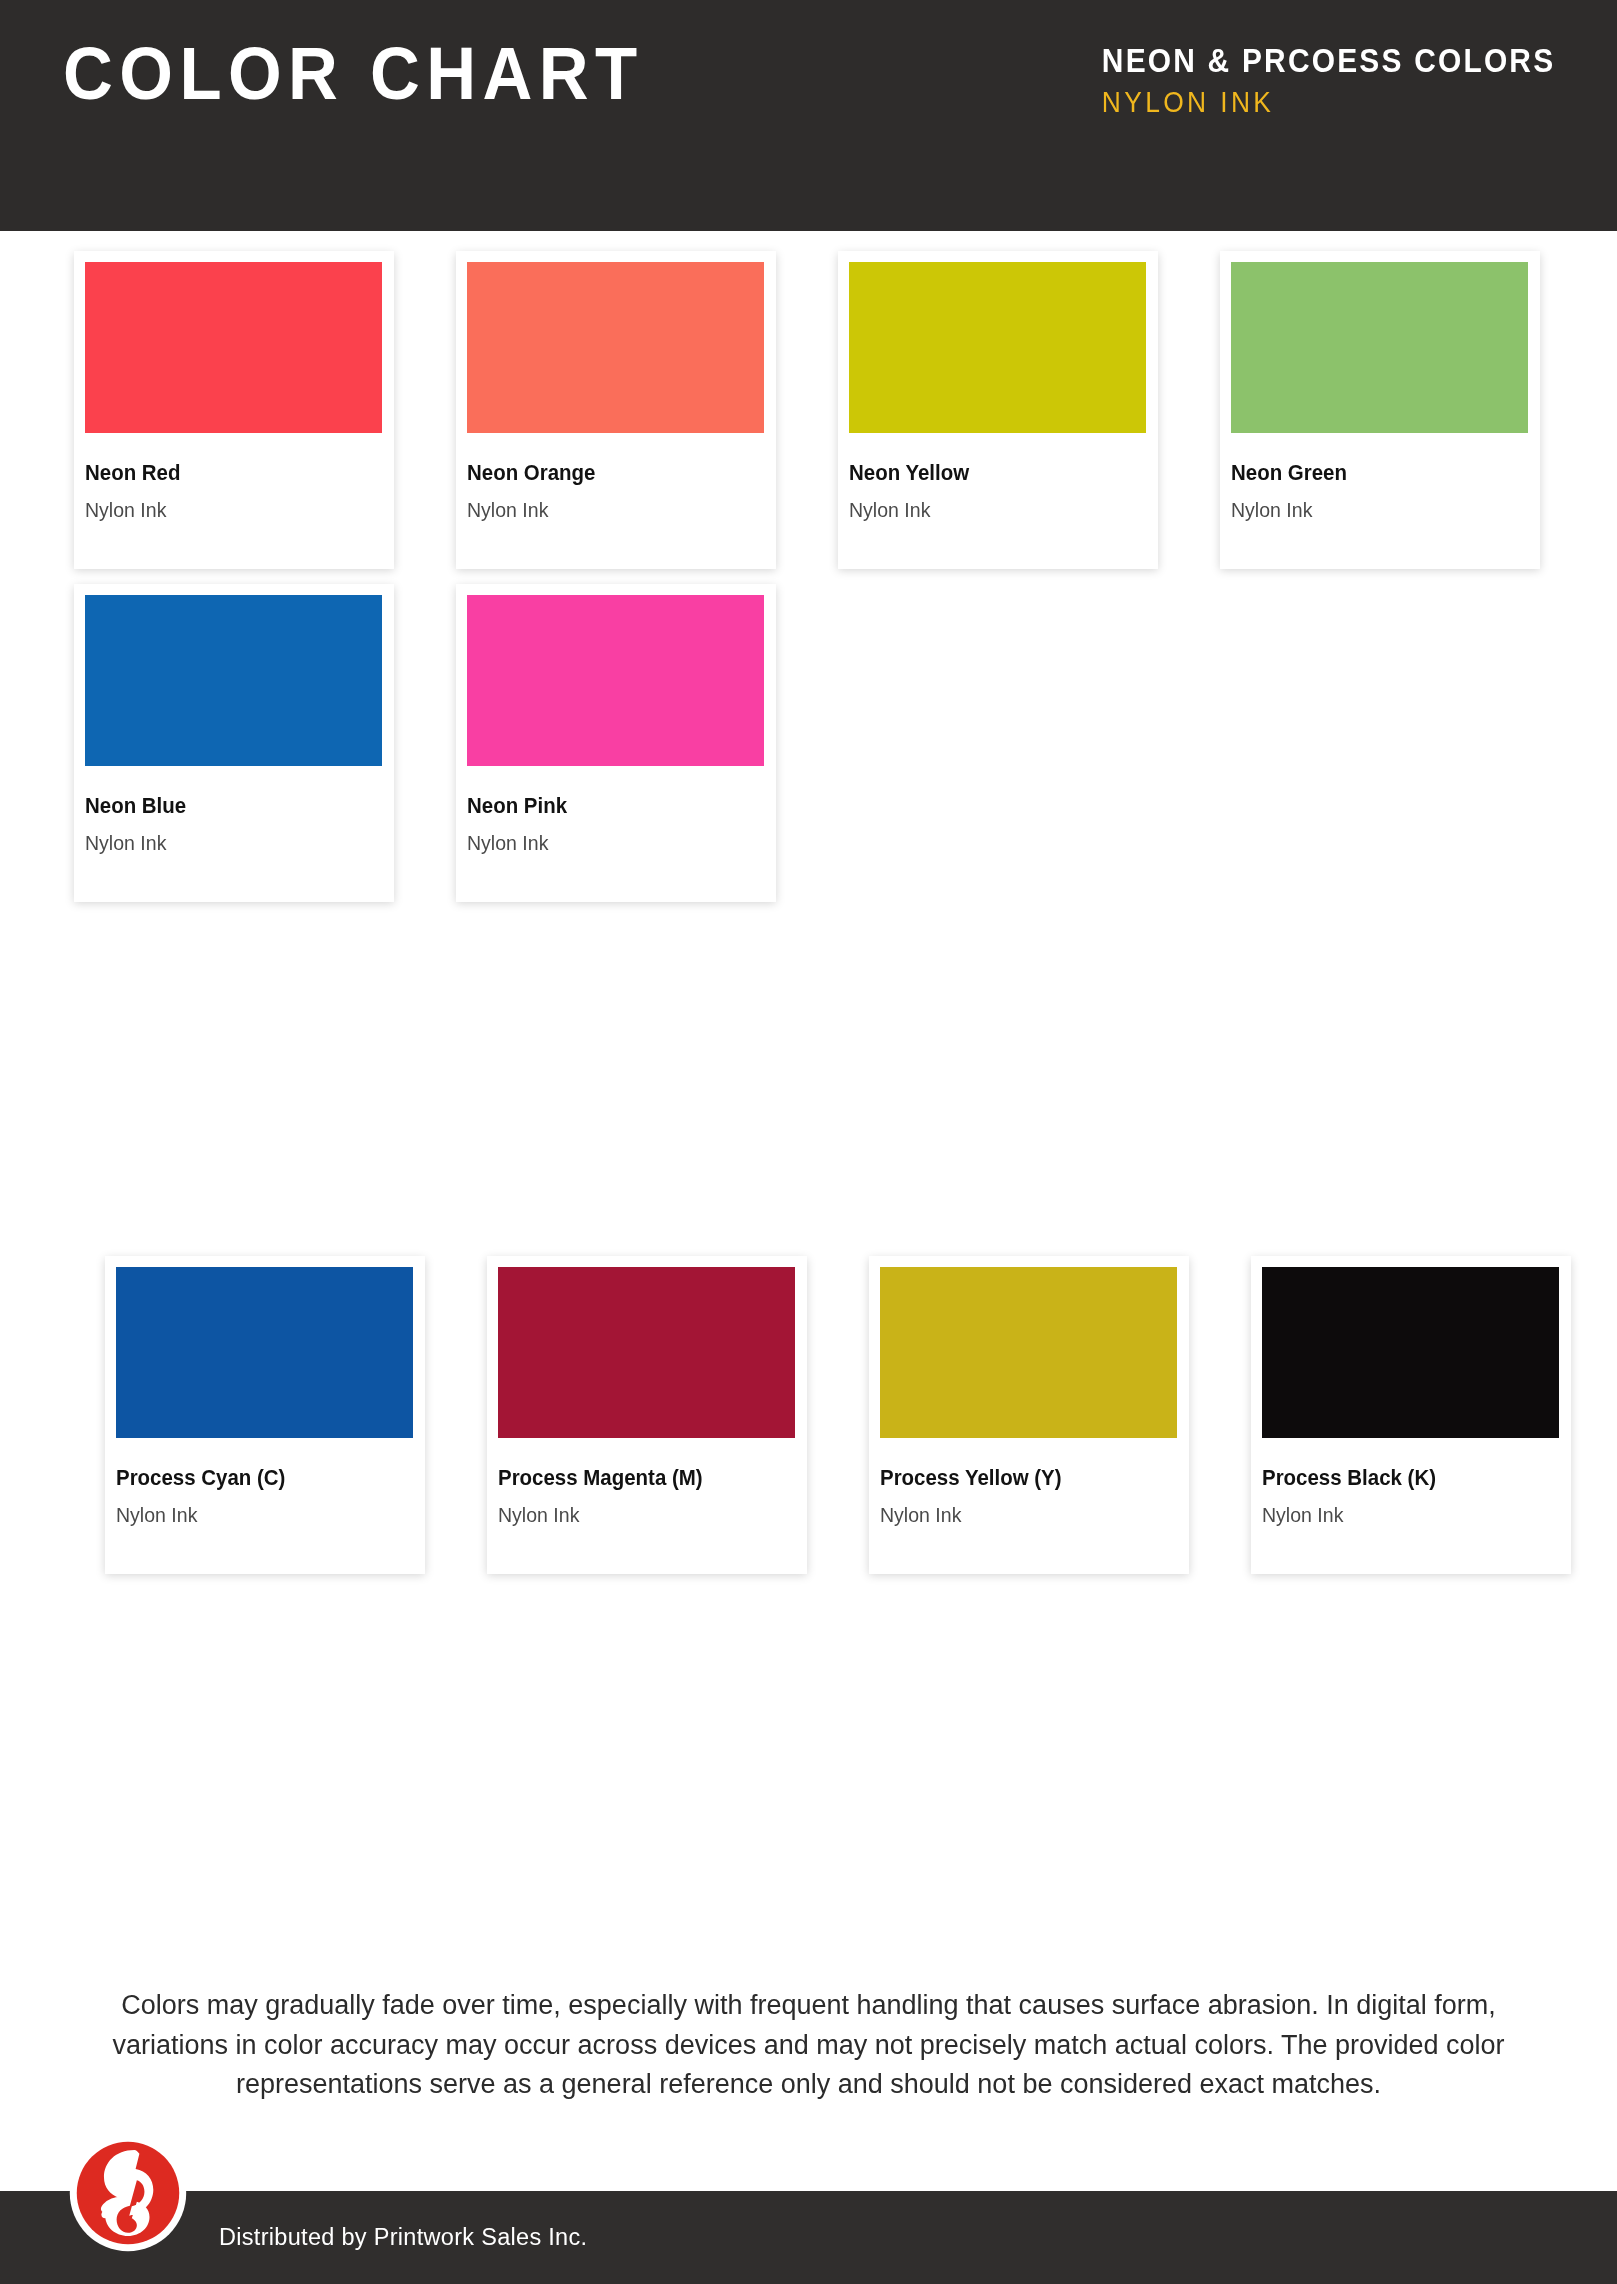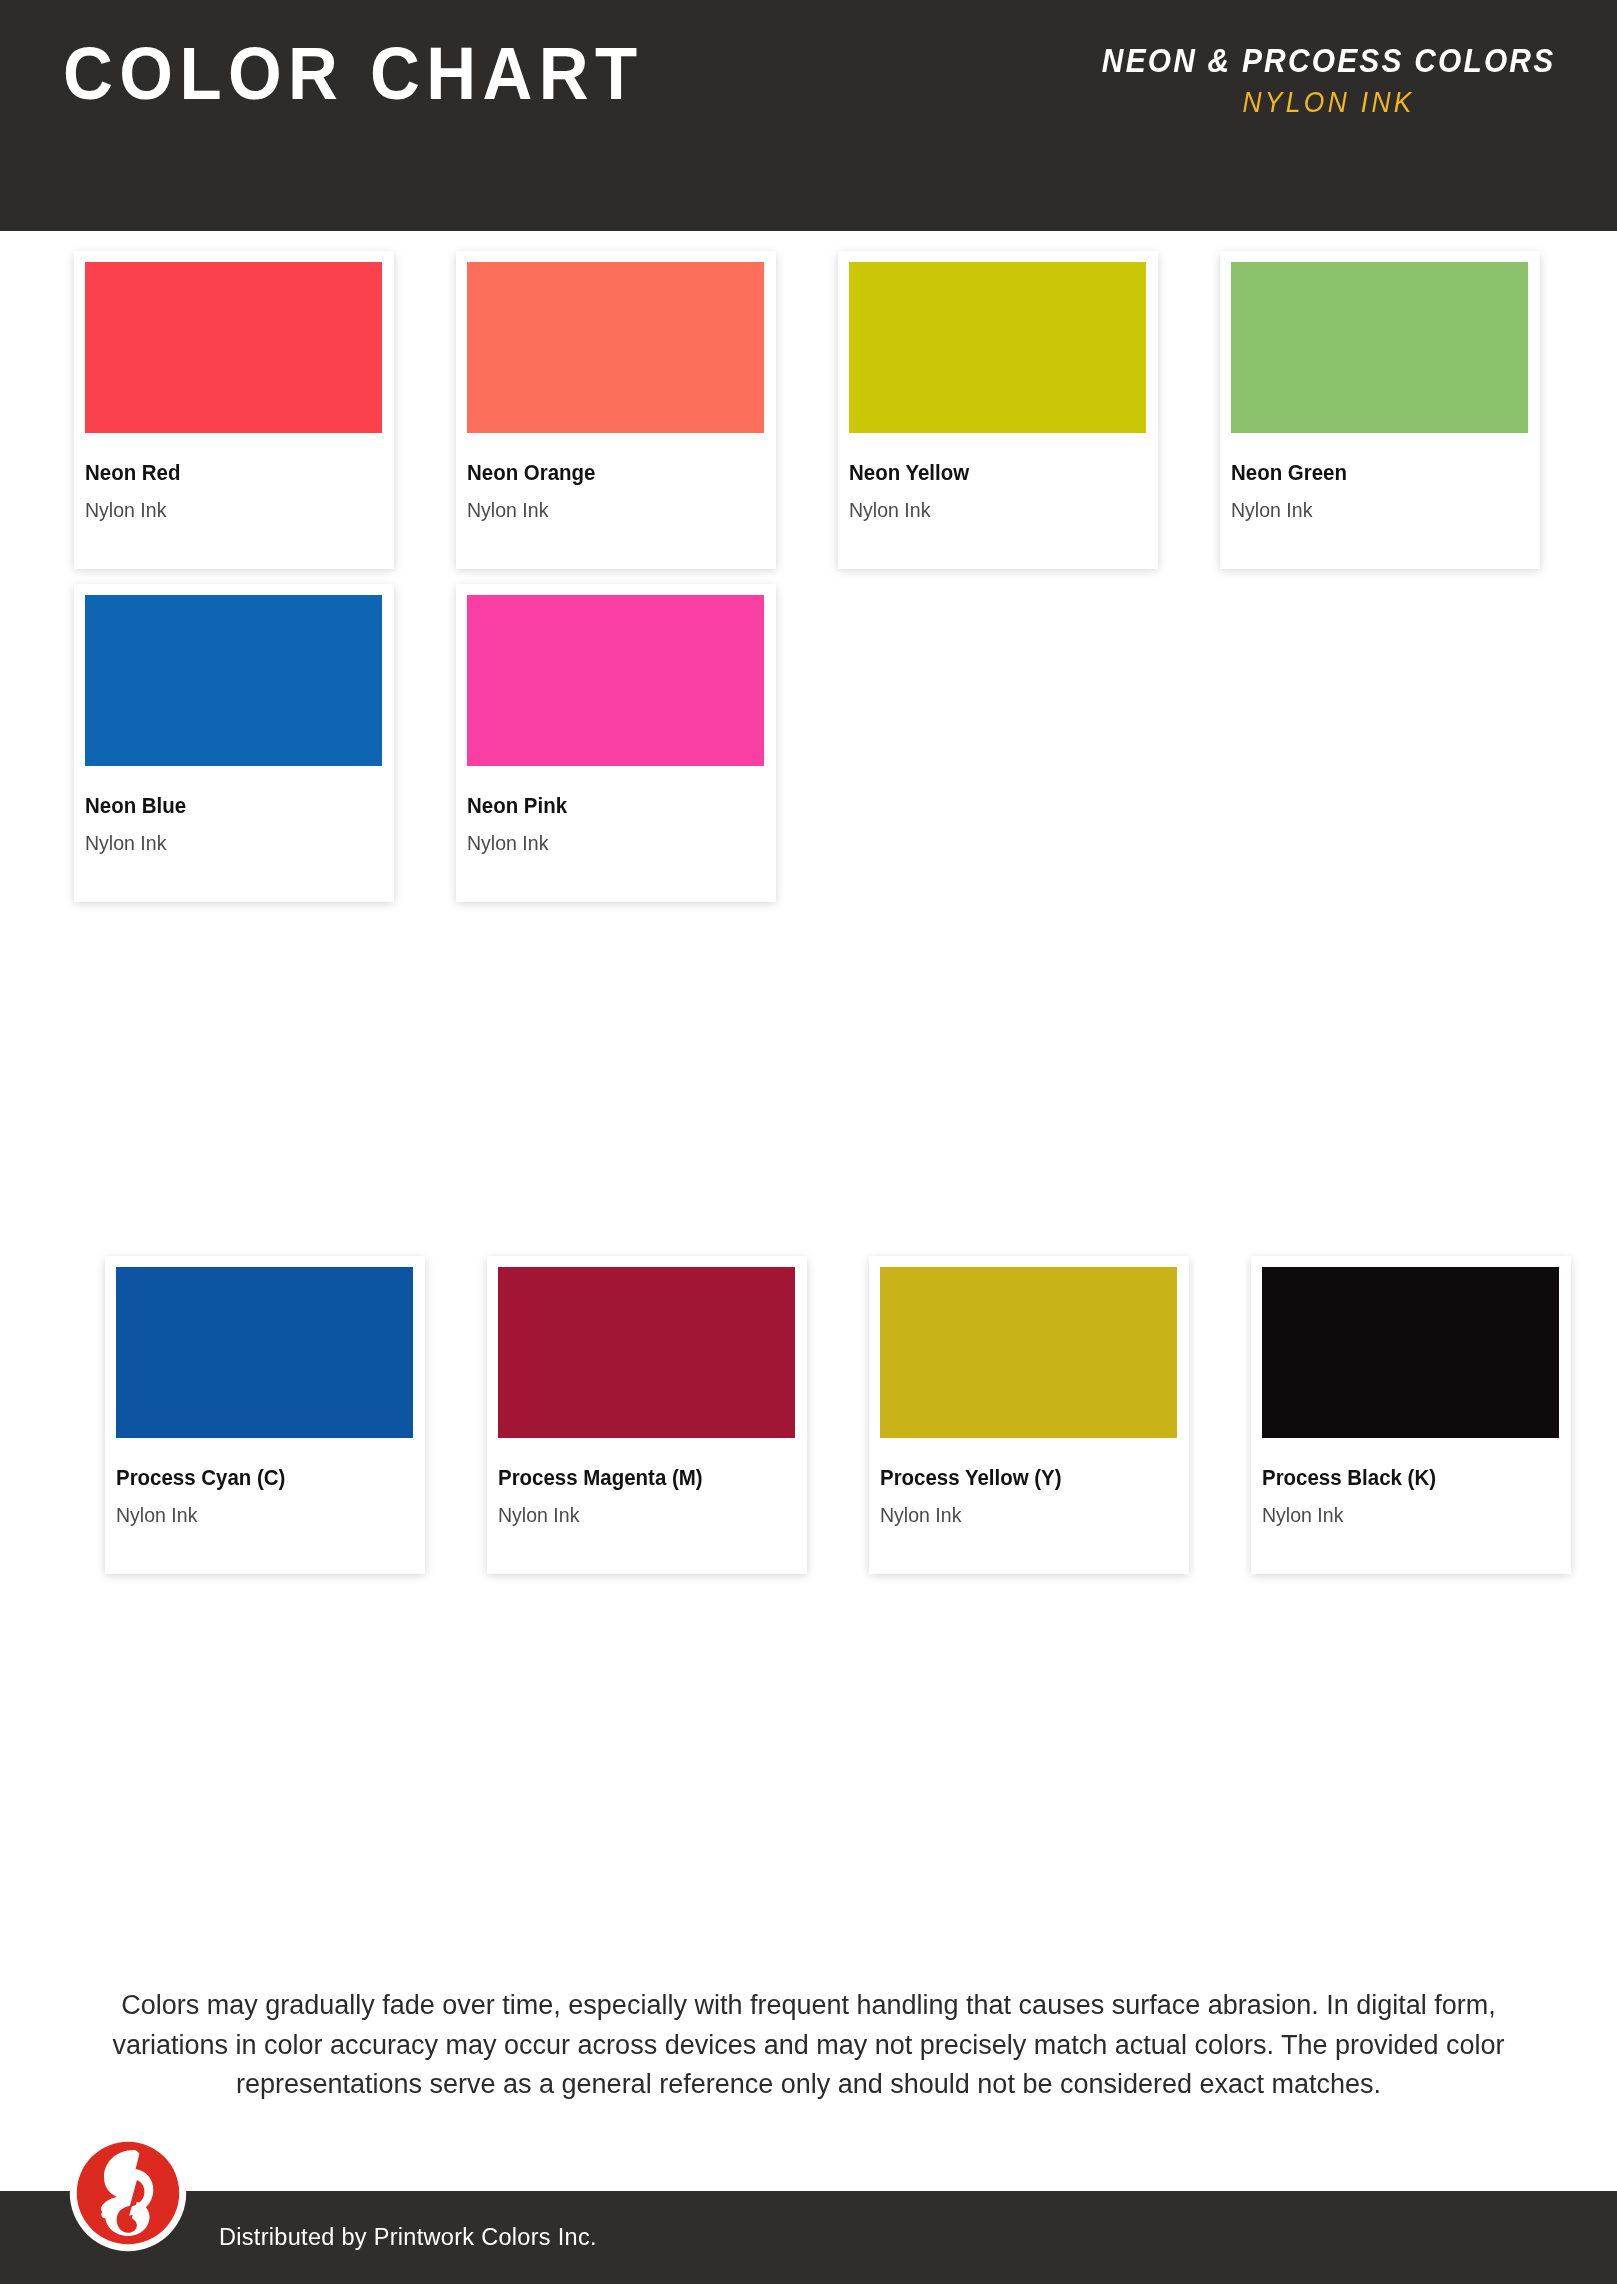--- a/index.html
+++ b/index.html
@@ -34,22 +34,21 @@
     letter-spacing: 7px;
     line-height: 1;
     transform: scaleX(0.92);
     transform-origin: left top;
     white-space: nowrap;
   }
   .header-right {
     position: absolute;
     right: 63px;
     top: 43px;
-    text-align: center;
-    font-style: italic;
+    text-align: left;
   }
   .header-subtitle {
     font-size: 34px;
     font-weight: bold;
     color: #ffffff;
     letter-spacing: 2.5px;
     line-height: 1.05;
     transform: scaleX(0.88);
     transform-origin: right top;
     white-space: nowrap;
@@ -246,14 +245,14 @@
              L 112 78 C 119 80, 124 87, 124 96 C 124 107, 116 116, 104 119
              L 100 134 C 122 130, 138 114, 138 93 C 138 76, 127 63, 110 60
              L 116 36 C 113 32, 111 30, 108 30 Z"></path>
     <path d="M96 36 C 84 40, 76 52, 76 66 C 76 78, 83 87, 94 91
              L 104 54 C 100 50, 97 44, 96 36 Z"></path>
     <ellipse cx="76" cy="117" rx="22" ry="11" transform="rotate(-22 76 117)"></ellipse>
     <circle cx="62" cy="132" r="6"></circle>
   </g>
 </svg>
 
-<div class="footer-text">Distributed by Printwork Colors Inc.</div>
+<div class="footer-text">Distributed by Printwork Sales Inc.</div>
 
 
 </body></html>

